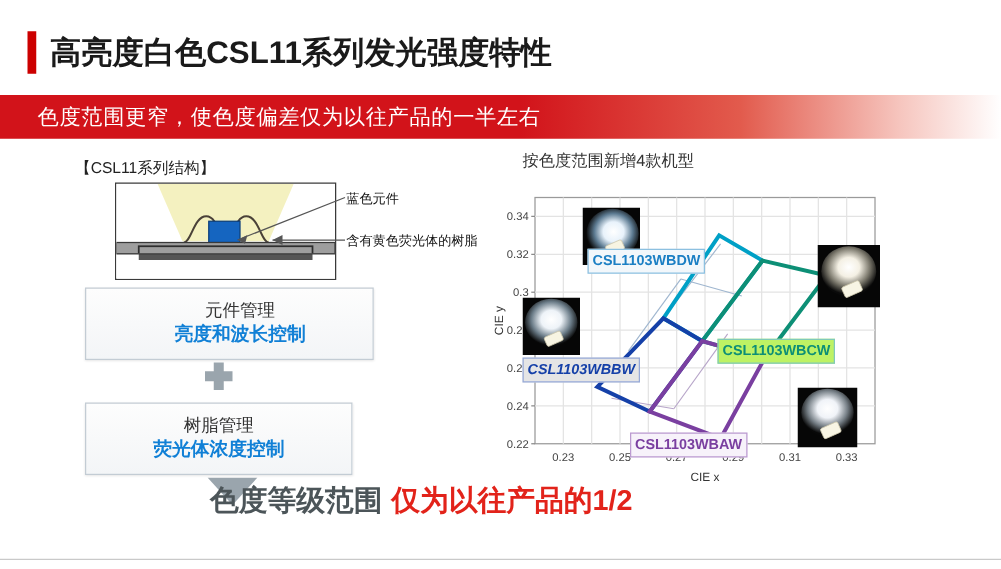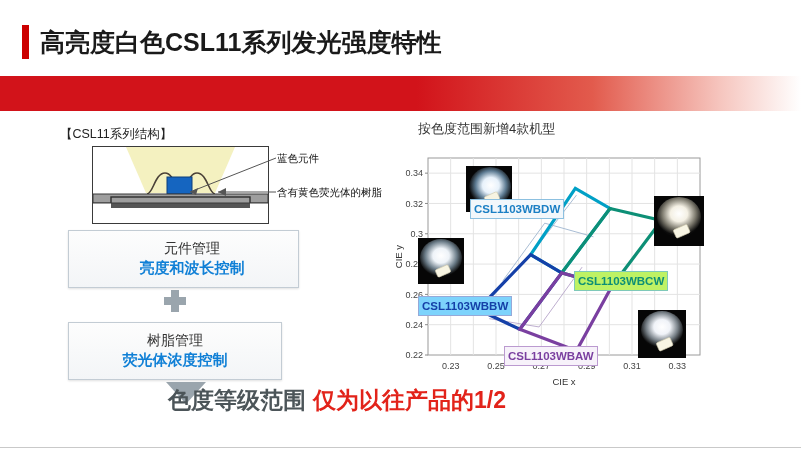--- a/index.html
+++ b/index.html
@@ -54,21 +54,21 @@
 
   
   .chart-title{position:absolute;left:418px;top:120px;font-size:13px;color:#333;}
   .chart-wrap{position:absolute;left:390px;top:140px;width:330px;height:260px;}
   .chart-svg{display:block;}
 
   .lbl{position:absolute;font-size:11.5px;font-weight:bold;padding:3px 3px;
        background:#f2f7fb;white-space:nowrap;}
   #lbl-bdw{left:470px;top:199px;color:#1b7fc4;border:1px solid #8cc0e0;}
   #lbl-bcw{left:574px;top:271px;color:#0d8f76;border:1px solid #7fc9ba;background:#bef264;}
-  #lbl-bbw{left:418px;top:296px;color:#1540a8;border:1px solid #96a9d8;background:#7dd3fc;}
+  #lbl-bbw{left:418px;top:286px;color:#1540a8;border:1px solid #96a9d8;background:#e5e5e5;font-style:italic;}
   #lbl-baw{left:504px;top:346px;color:#7a3fa0;border:1px solid #bb9ad0;background:#f7f2fa;}
 
   .thumb{position:absolute;border:0;}
   #th1{left:466px;top:166px;width:46px;height:46px;}
   #th2{left:418px;top:238px;width:46px;height:46px;}
   #th3{left:654px;top:196px;width:50px;height:50px;}
   #th4{left:638px;top:310px;width:48px;height:48px;}
 
   .footer-rule{position:absolute;left:0;top:447px;width:801px;height:1px;background:#c9c9c9;}
 </style>
@@ -76,20 +76,21 @@
 <body>
 
 <div class="slide">
 
   <div class="title-row">
     <div class="title-bar"></div>
     <div class="title-text">高亮度白色CSL11系列发光强度特性</div>
   </div>
 
   <div class="banner"></div>
+  <div class="banner-text">色度范围更窄，使色度偏差仅为以往产品的一半左右</div>
 
   <div class="struct-caption">【CSL11系列结构】</div>
 
   <div class="led-box">
     <svg width="175" height="76" viewBox="0 0 175 76">
       <rect x="0" y="0" width="175" height="76" fill="#ffffff"></rect>
 
       <polygon points="33,0 142,0 122,46 53,46" fill="#f4f1c0"></polygon>
 
       <path d="M 54,47 C 60,47 62,26 72,26 C 82,26 82,47 88,47 C 88,47 88,47 88,47

